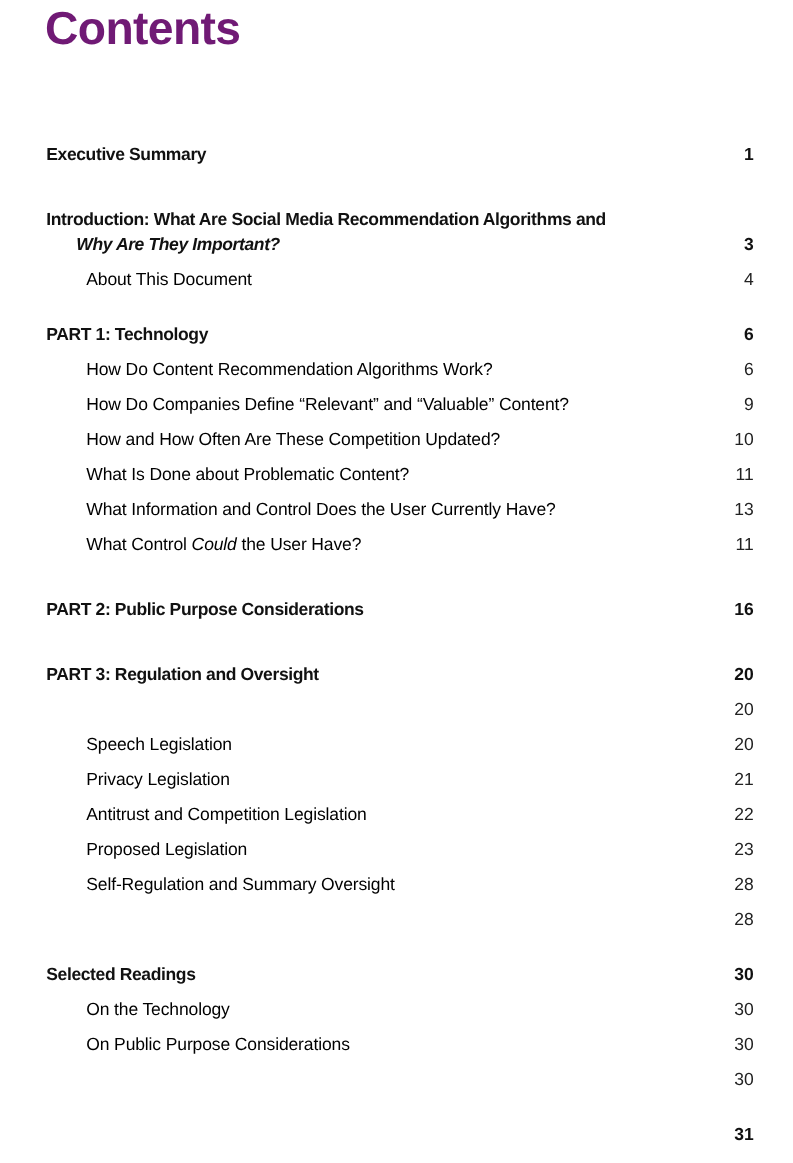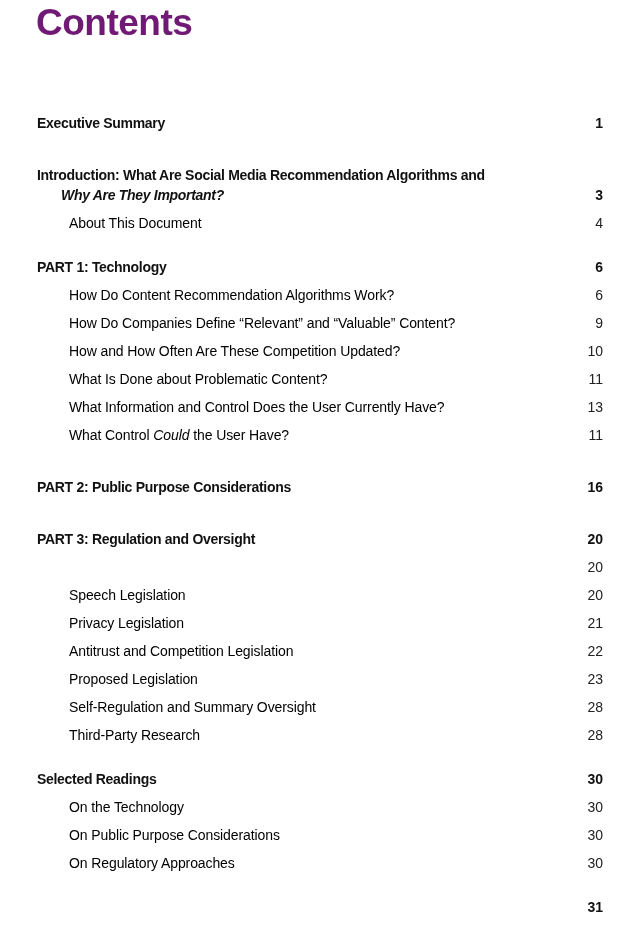--- a/index.html
+++ b/index.html
@@ -97,36 +97,34 @@
 </div>
 <div class="row sub" style="top:669px">
   <span class="label">Proposed Legislation</span>
   <span class="page">23</span>
 </div>
 <div class="row sub" style="top:697px">
   <span class="label">Self-Regulation and Summary Oversight</span>
   <span class="page">28</span>
 </div>
 <div class="row sub" style="top:725px">
-  <span class="label">Third-Party Research</span>
   <span class="page">28</span>
 </div>
 
 <div class="row main" style="top:769px">
   <span class="label">Selected Readings</span>
   <span class="page">30</span>
 </div>
 <div class="row sub" style="top:797px">
   <span class="label">On the Technology</span>
   <span class="page">30</span>
 </div>
 <div class="row sub" style="top:825px">
   <span class="label">On Public Purpose Considerations</span>
   <span class="page">30</span>
 </div>
 <div class="row sub" style="top:853px">
-  <span class="label">On Regulatory Approaches</span>
   <span class="page">30</span>
 </div>
 
 <div class="row main" style="top:897px">
   <span class="page">31</span>
 </div>
 
 </body></html>

